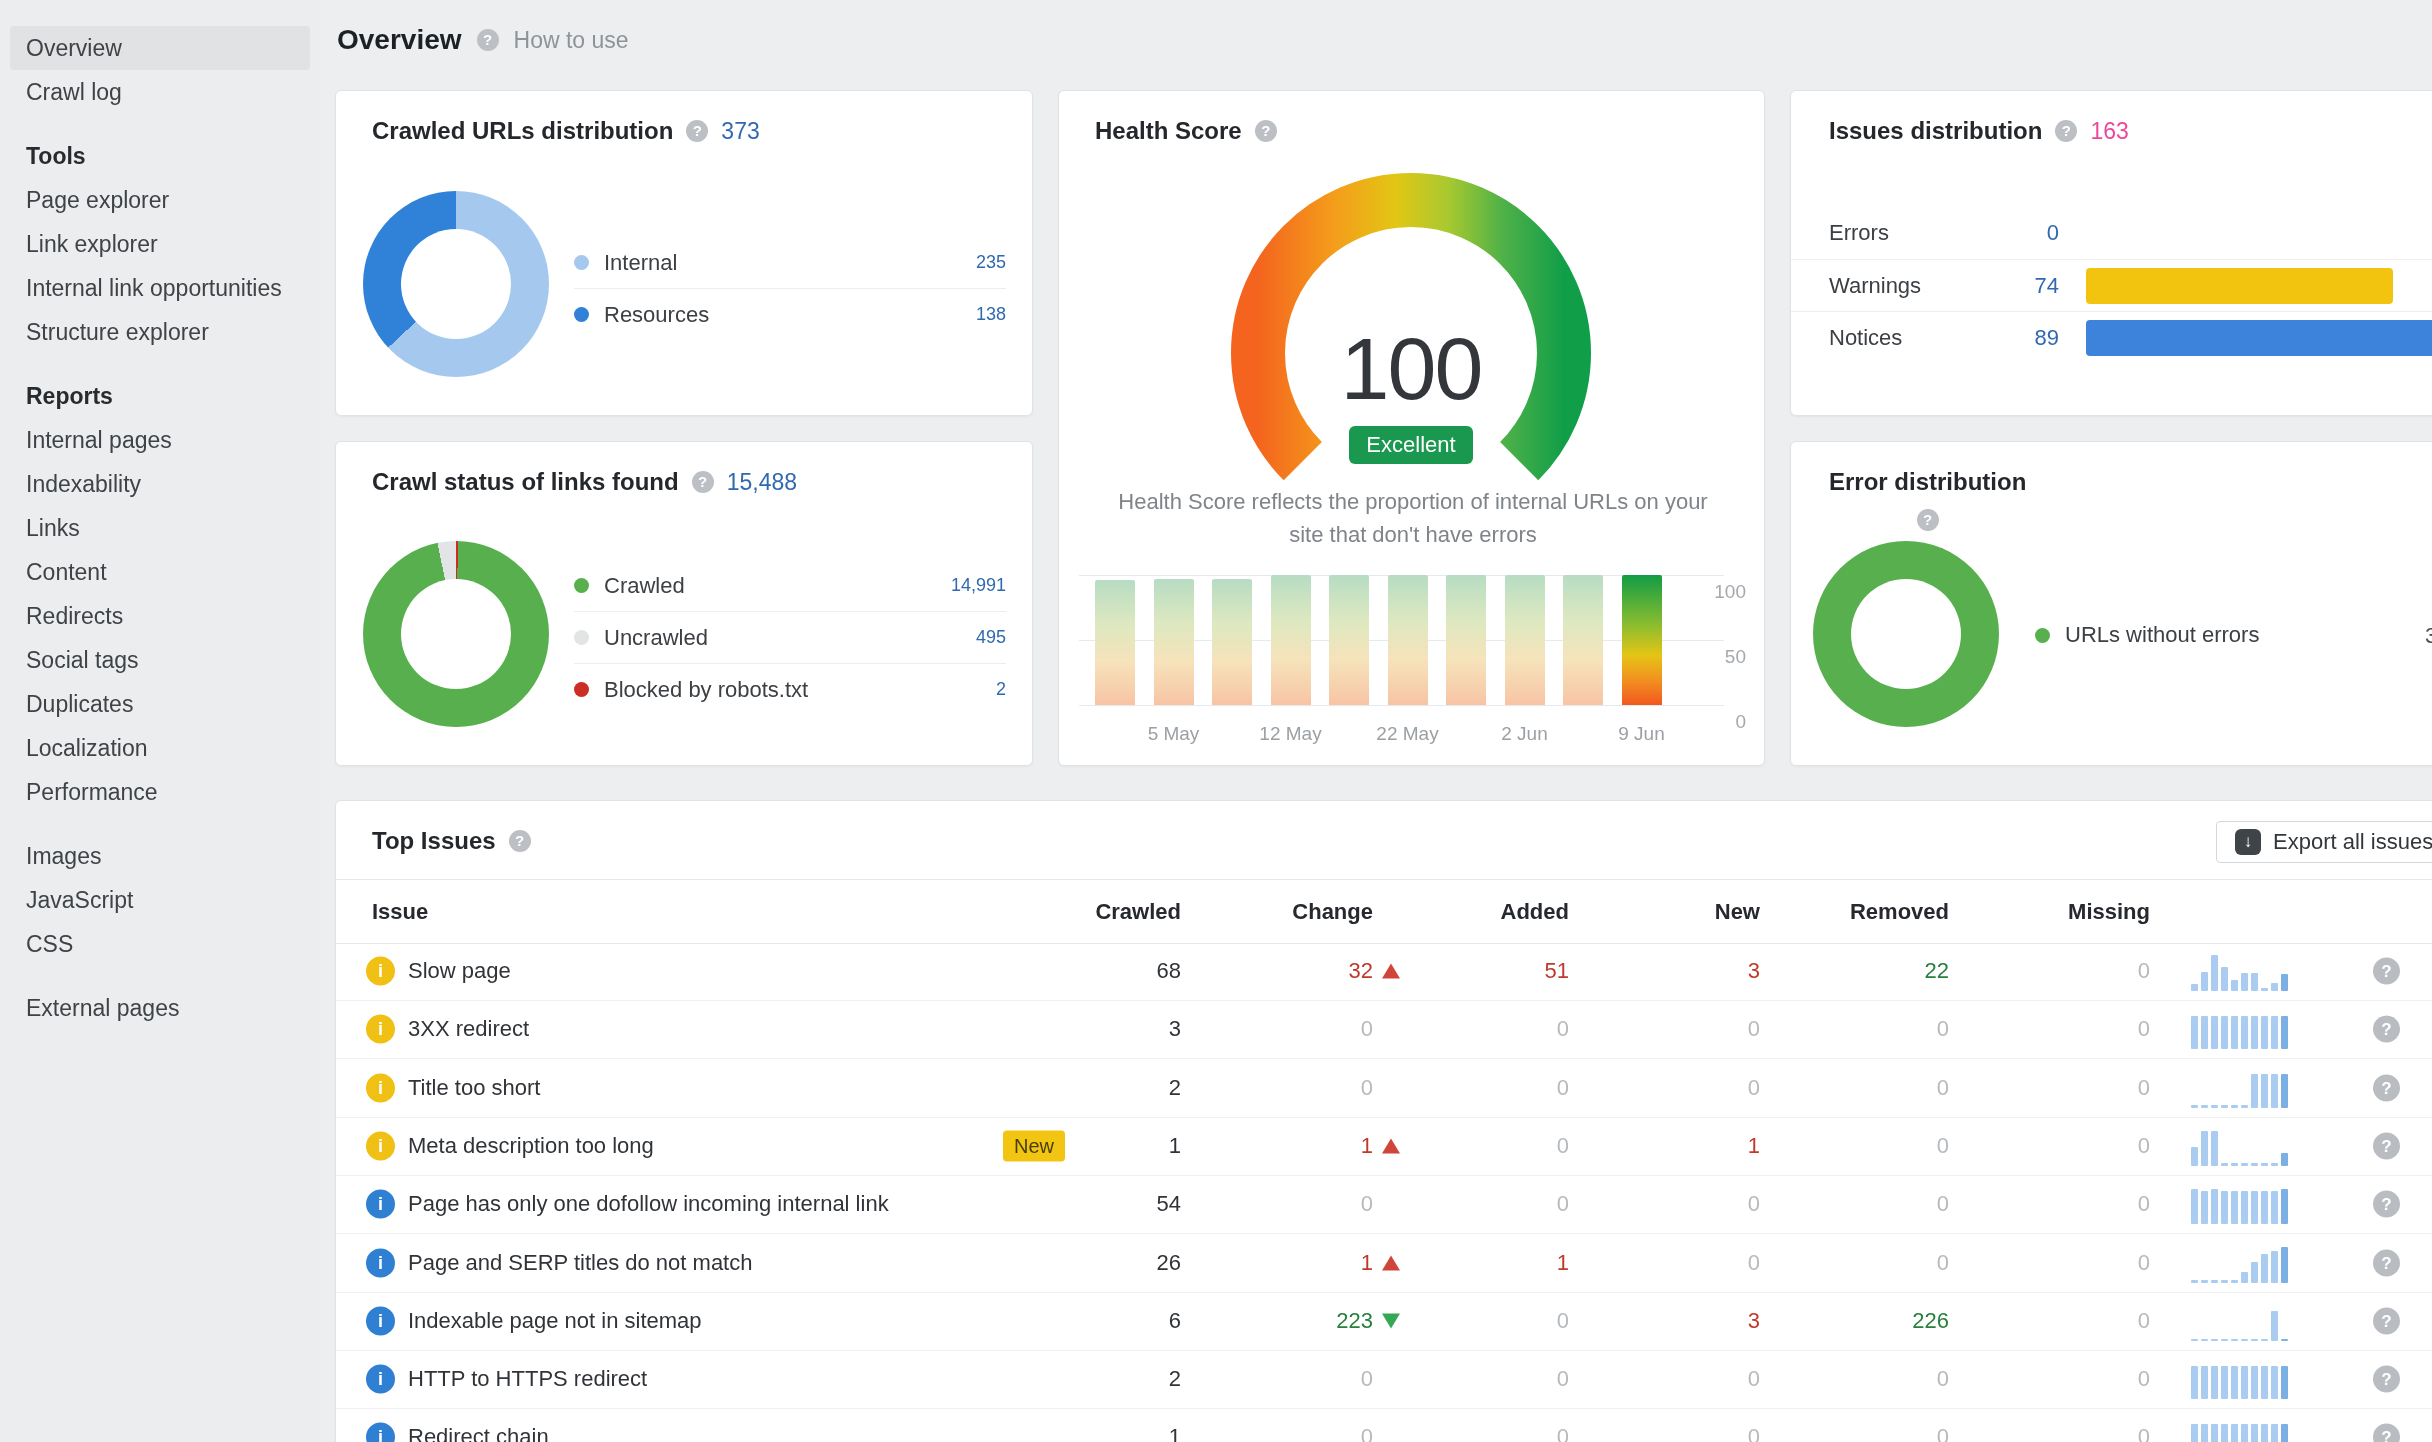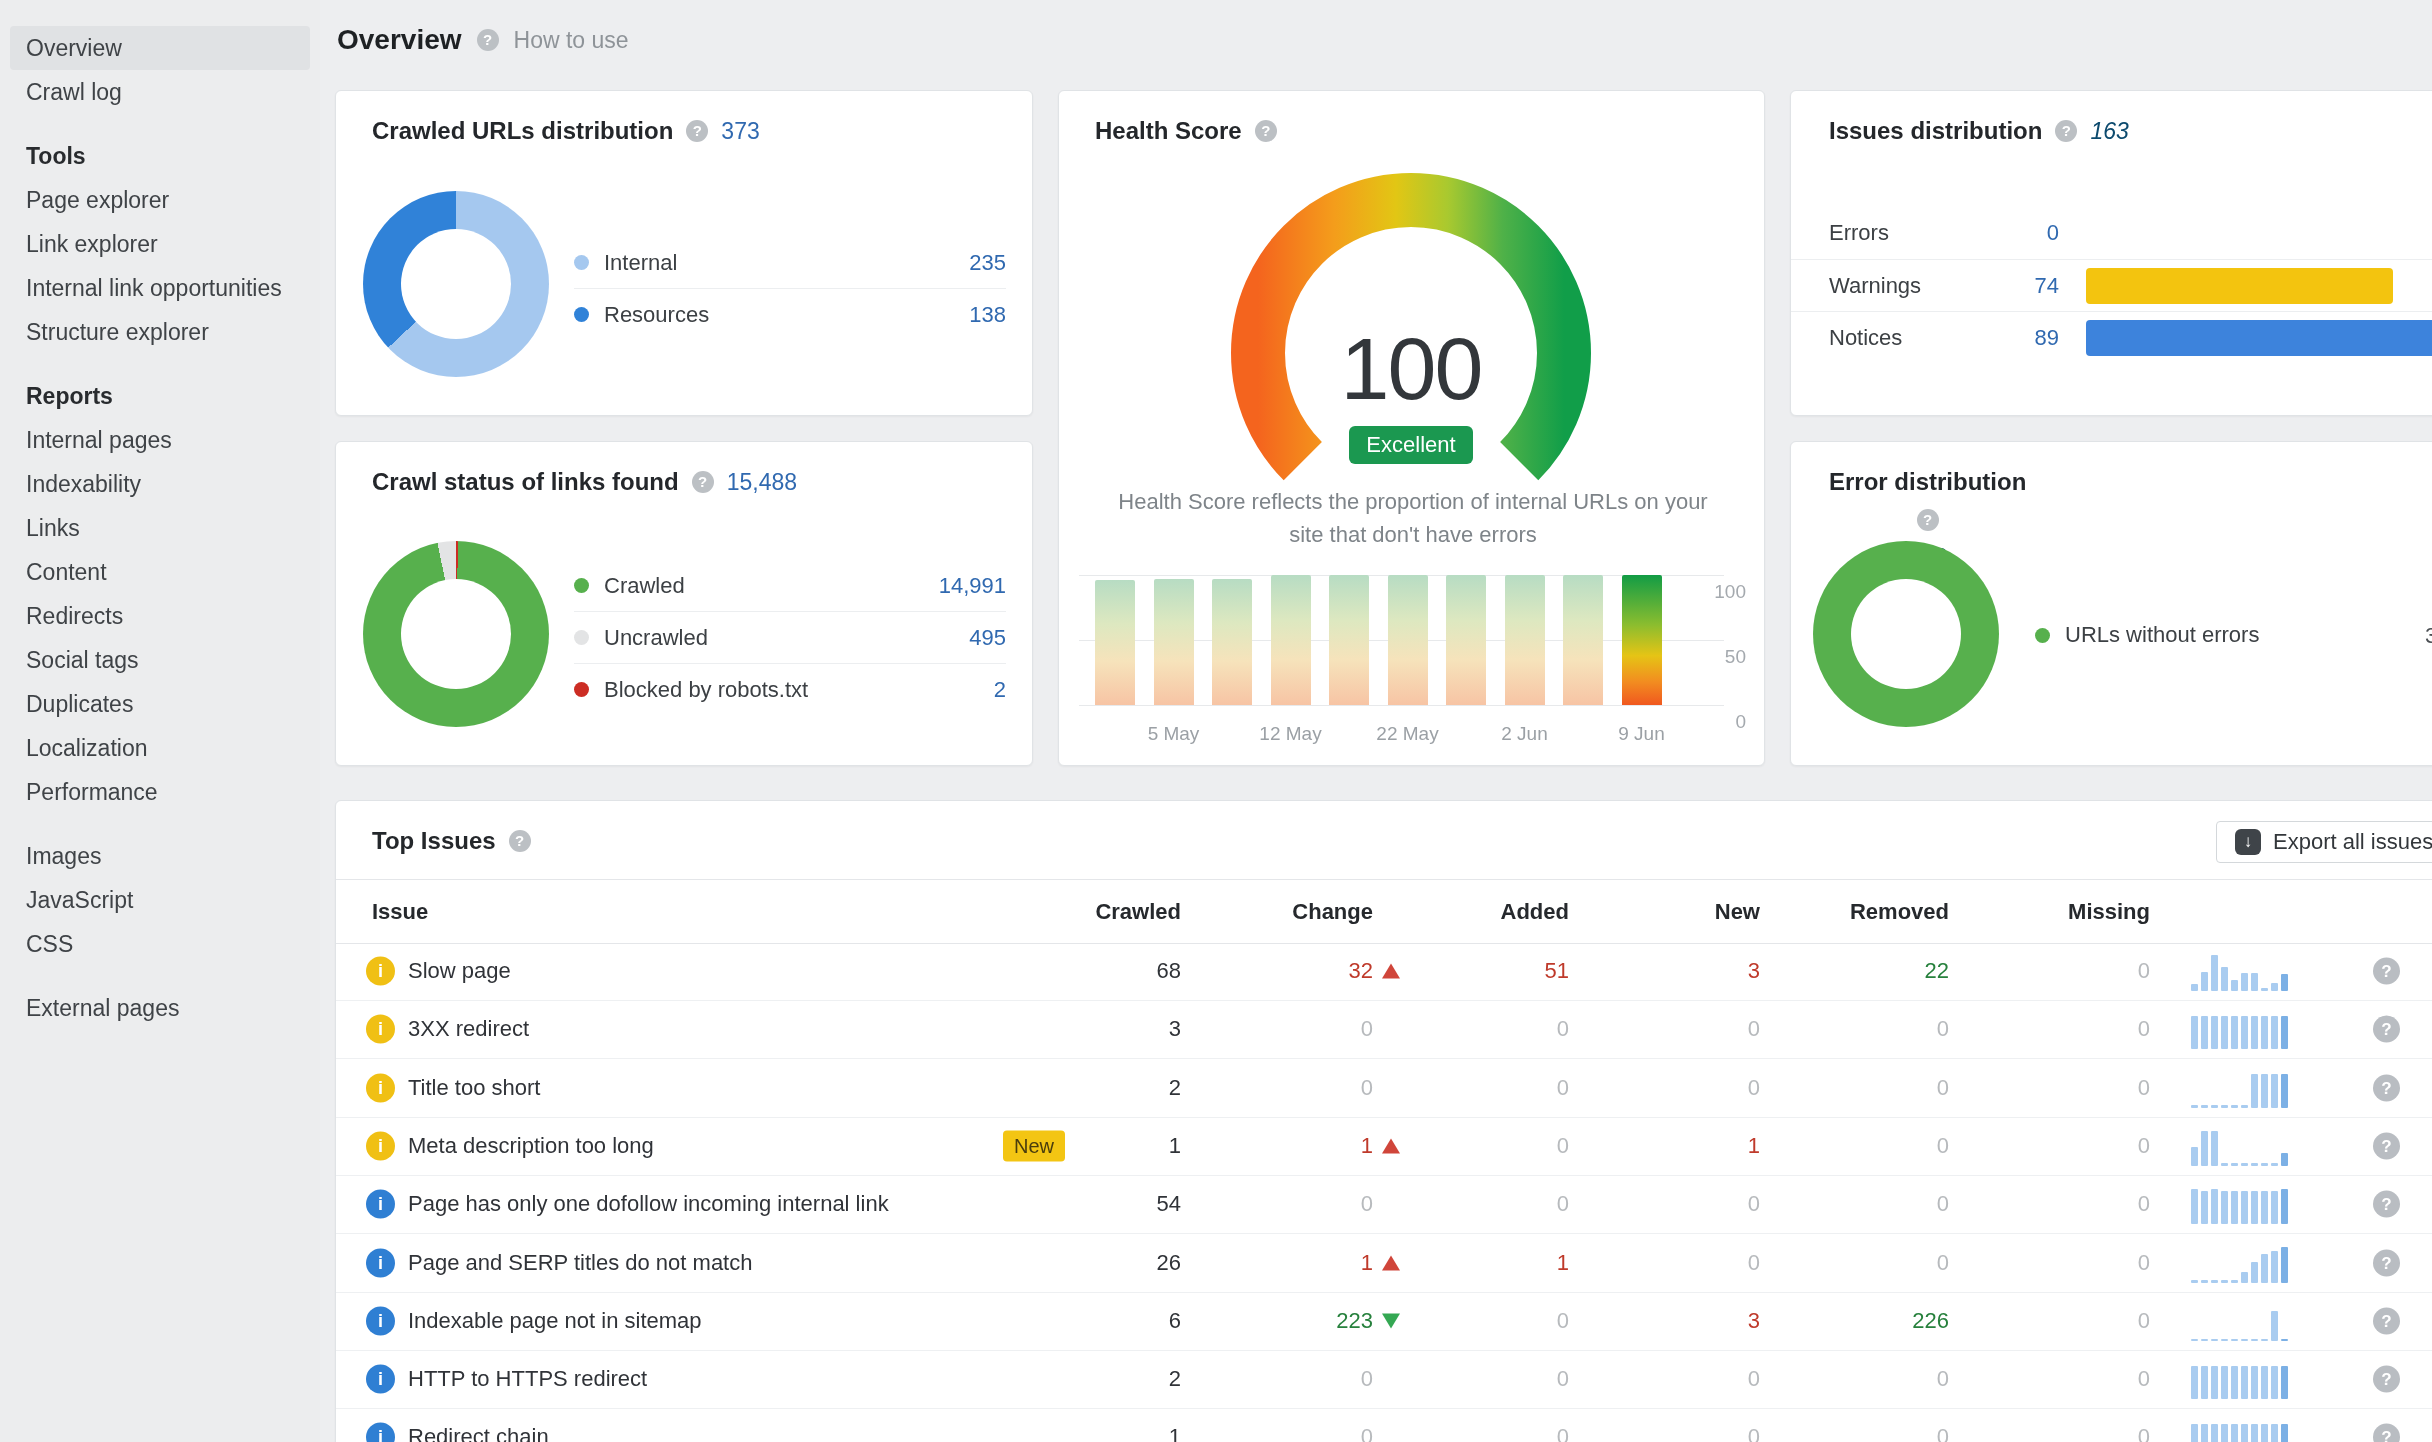--- a/index.html
+++ b/index.html
@@ -21,31 +21,31 @@
   .page-header h1{margin:0;font-size:28px;color:#1e2124;}
   .howto{font-size:23px;color:#8e9398;cursor:pointer;}
   
   .q{display:inline-block;width:22px;height:22px;border-radius:50%;background:#bcc0c4;color:#fff;
      font-size:15px;font-weight:bold;line-height:22px;text-align:center;flex:none;cursor:pointer;}
   
   .card{position:absolute;background:#fff;border:1px solid #e0e3e6;border-radius:6px;box-shadow:0 1px 2px rgba(31,35,40,.05);box-sizing:border-box;}
   .card-head{position:absolute;left:36px;top:26px;display:flex;align-items:center;gap:13px;}
   .card-title{font-size:24px;font-weight:bold;color:#24272b;white-space:nowrap;}
   .total{font-size:23px;color:var(--blue);text-decoration:none;cursor:pointer;}
-  .total.gray{color:#0c4a6e;cursor:default;font-style:italic;}
+  .total.gray{color:#ec4899;cursor:default;}
   
   .donut{position:absolute;width:186px;height:186px;border-radius:50%;}
   .donut::after{content:"";position:absolute;inset:38px;background:#fff;border-radius:50%;}
   
   .legend{position:absolute;}
   .leg-row{display:flex;align-items:center;height:51px;}
   .leg-row + .leg-row{border-top:1px solid #eceef0;}
   .dot{width:15px;height:15px;border-radius:50%;margin-right:15px;flex:none;}
   .leg-label{flex:1;font-size:22px;color:#3c4044;}
-  .leg-val{font-size:22px;color:var(--blue);cursor:pointer;}
+  .leg-val{font-size:18px;color:var(--blue);cursor:pointer;}
   
   .gauge{position:absolute;left:132px;top:42px;}
   .g-score{position:absolute;left:132px;top:228px;width:440px;text-align:center;font-size:88px;line-height:100px;color:#33373b;letter-spacing:-2px;}
   .g-badge-wrap{position:absolute;left:132px;top:335px;width:440px;text-align:center;}
   .g-badge{display:inline-block;background:var(--badgeGreen);color:#fff;font-size:22px;padding:6px 17px;border-radius:6px;}
   .g-desc{position:absolute;left:44px;top:394px;width:620px;text-align:center;font-size:22px;line-height:33px;color:#7e8489;}
   #trend{position:absolute;left:20px;top:470px;width:667px;height:200px;}
   .grid{position:absolute;left:0;width:645px;height:1px;background:#e7e9eb;}
   .ytick{position:absolute;right:0;width:44px;text-align:right;font-size:19px;color:#a4a9ae;}
   .tbar{position:absolute;width:40px;border-radius:2px 2px 0 0;

